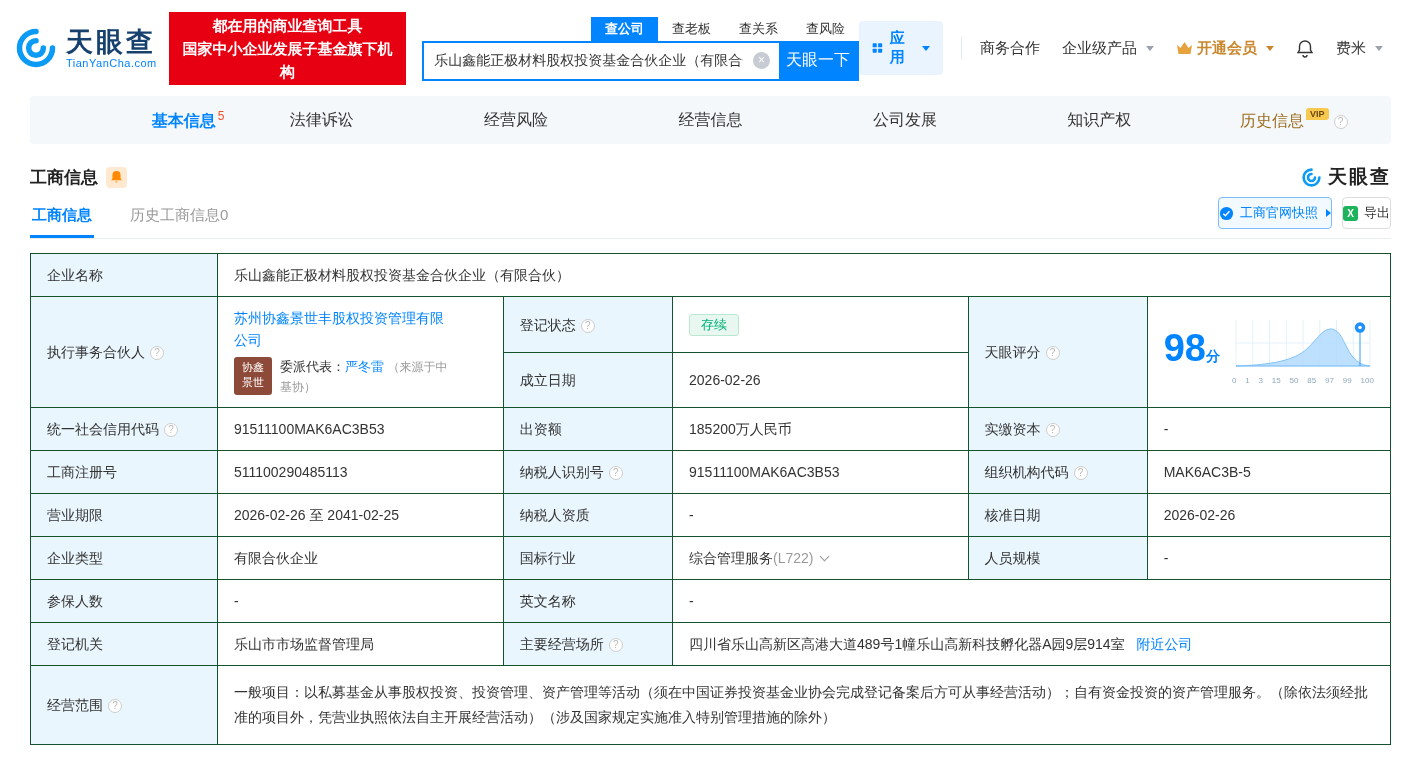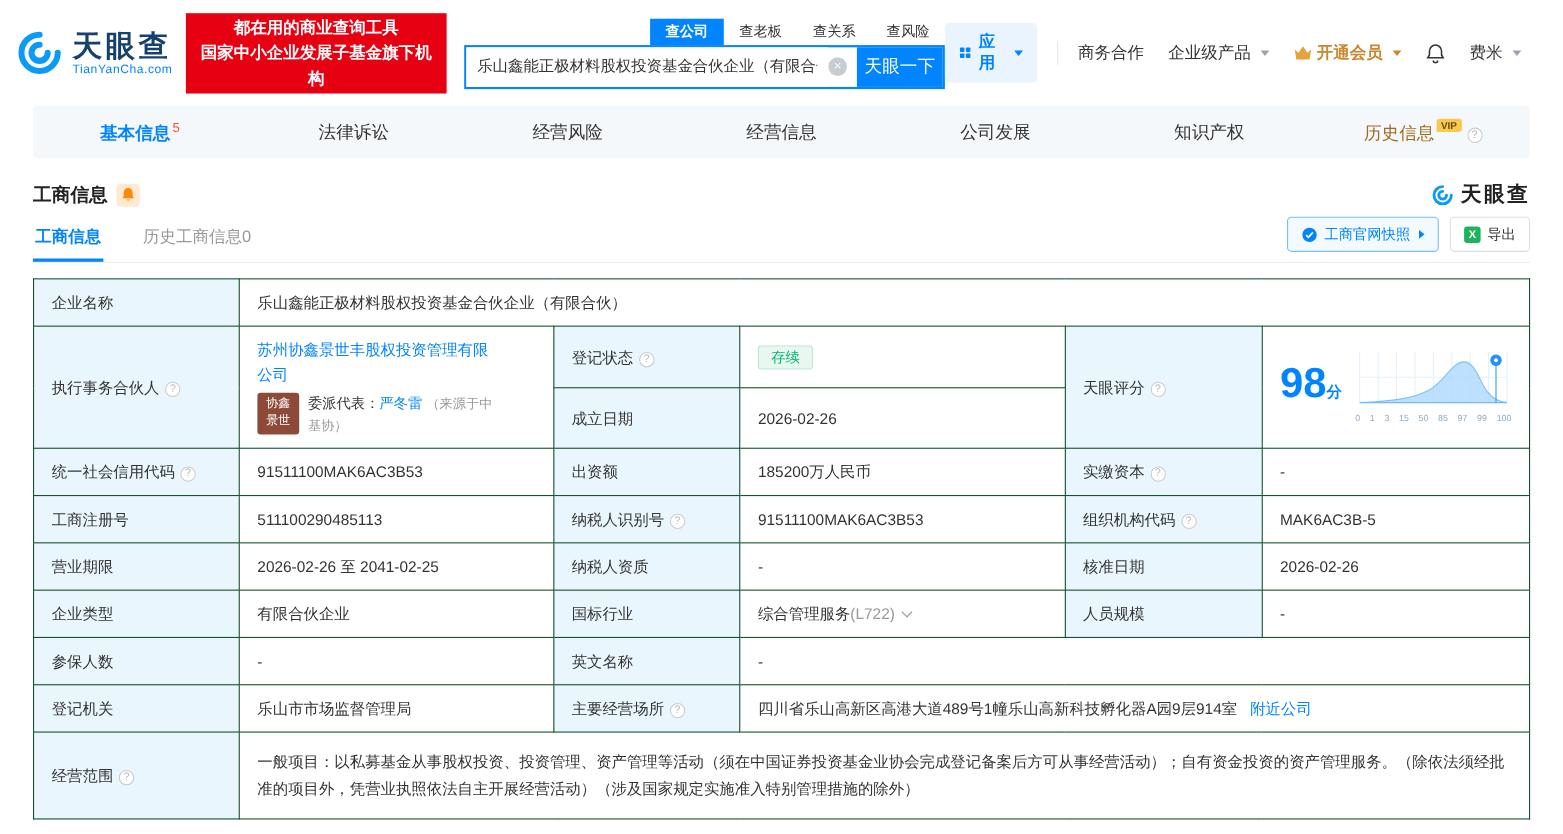--- a/index.html
+++ b/index.html
@@ -21,38 +21,38 @@
 .search-btn{align-self:stretch;width:78px;background:#0084ff;color:#fff;border:0;font-size:16px;font-weight:normal;cursor:pointer;font-family:inherit;}
 .top-right{margin-left:auto;display:flex;align-items:center;padding-right:16px;font-size:15px;}
 .apps-btn{display:flex;align-items:center;gap:7px;background:#e9f4ff;color:#0084ff;padding:8px 13px;border-radius:4px;cursor:pointer;font-weight:bold;}
 .tr-divider{width:1px;height:22px;background:#e3e8ee;margin:0 18px;}
 .tr-item{margin-right:22px;cursor:pointer;color:#333;white-space:nowrap;display:flex;align-items:center;gap:4px;}
 .vip-item{color:#c9872e;font-weight:bold;}
 .bell-btn{margin-right:22px;cursor:pointer;display:flex;}
 
 .nav{margin:0 30px;height:48px;background:#f5f8fa;border-radius:4px;display:flex;align-items:center;}
 .nav-tab{flex:1;text-align:center;font-size:16px;color:#333;cursor:pointer;}
-.nav-tab.active{color:#0084ff;font-weight:bold;}
+.nav-tab.active{color:#0084ff;font-weight:bold;text-align:right;}
 .nav-count{font-size:12px;color:#f3502c;vertical-align:6px;margin-left:2px;font-weight:normal;}
 .nav-tab.gold{color:#9d6c20;}
 .vip-tag{display:inline-block;background:#f8c94f;color:#6b4a10;font-size:9px;font-weight:bold;line-height:12px;padding:0 4px;border-radius:3px 3px 3px 0;vertical-align:9px;margin-left:2px;}
 .q{display:inline-block;width:14px;height:14px;border:1px solid #ccc;border-radius:50%;color:#b8b8b8;font-size:10px;line-height:12px;text-align:center;margin-left:5px;vertical-align:1px;background:#fff;cursor:pointer;font-weight:normal;}
 .q::before{content:"?";}
 
 .section-header{display:flex;align-items:center;margin:20px 30px 0;}
 .section-title{font-size:17px;font-weight:bold;color:#222;}
 .bell-badge{margin-left:8px;width:21px;height:21px;border-radius:4px;background:#ffe9d1;display:flex;align-items:center;justify-content:center;cursor:pointer;}
 .brand-right{margin-left:auto;display:flex;align-items:center;gap:6px;cursor:pointer;}
 .brand-right span{font-size:19px;font-weight:bold;color:#222;letter-spacing:2px;}
 
 .subtabs{display:flex;align-items:flex-end;margin:6px 30px 0;border-bottom:1px solid #e9edf1;}
 .subtab{font-size:15px;color:#999;padding:10px 2px 13px;margin-right:34px;cursor:pointer;}
 .subtab.active{color:#0084ff;font-weight:bold;border-bottom:3px solid #0084ff;padding-bottom:10px;}
 .subtab-actions{margin-left:auto;display:flex;gap:10px;margin-bottom:9px;}
-.btn{display:flex;align-items:center;gap:6px;border-radius:4px;font-size:13px;padding:6px 12px;cursor:pointer;border:1px solid #ddd;background:#fff;color:#333;font-family:inherit;}
+.btn{display:flex;align-items:center;gap:6px;border-radius:4px;font-size:13px;padding:6px 0;cursor:pointer;border:1px solid #ddd;background:#fff;color:#333;font-family:inherit;}
 .btn-snapshot{border-color:#79bdff;color:#0084ff;background:#f2f9ff;}
 .arrow-right{display:inline-block;width:0;height:0;border-top:4px solid transparent;border-bottom:4px solid transparent;border-left:5px solid #0084ff;margin-left:2px;}
 .excel-icon{width:15px;height:15px;background:#1db35c;border-radius:3px;color:#fff;font-size:10px;font-weight:bold;line-height:15px;text-align:center;}
 .excel-icon::before{content:"X";}
 
 .info-table{width:1361px;margin:14px 30px 20px;border-collapse:collapse;font-size:14px;}
 .info-table td{border:1px solid #14532d;padding:10px 16px;line-height:22px;vertical-align:middle;color:#333;}
 td.lbl{background:#eaf6fd;}
 td.val{background:#fff;}
 .link{color:#0084ff;cursor:pointer;text-decoration:none;}

